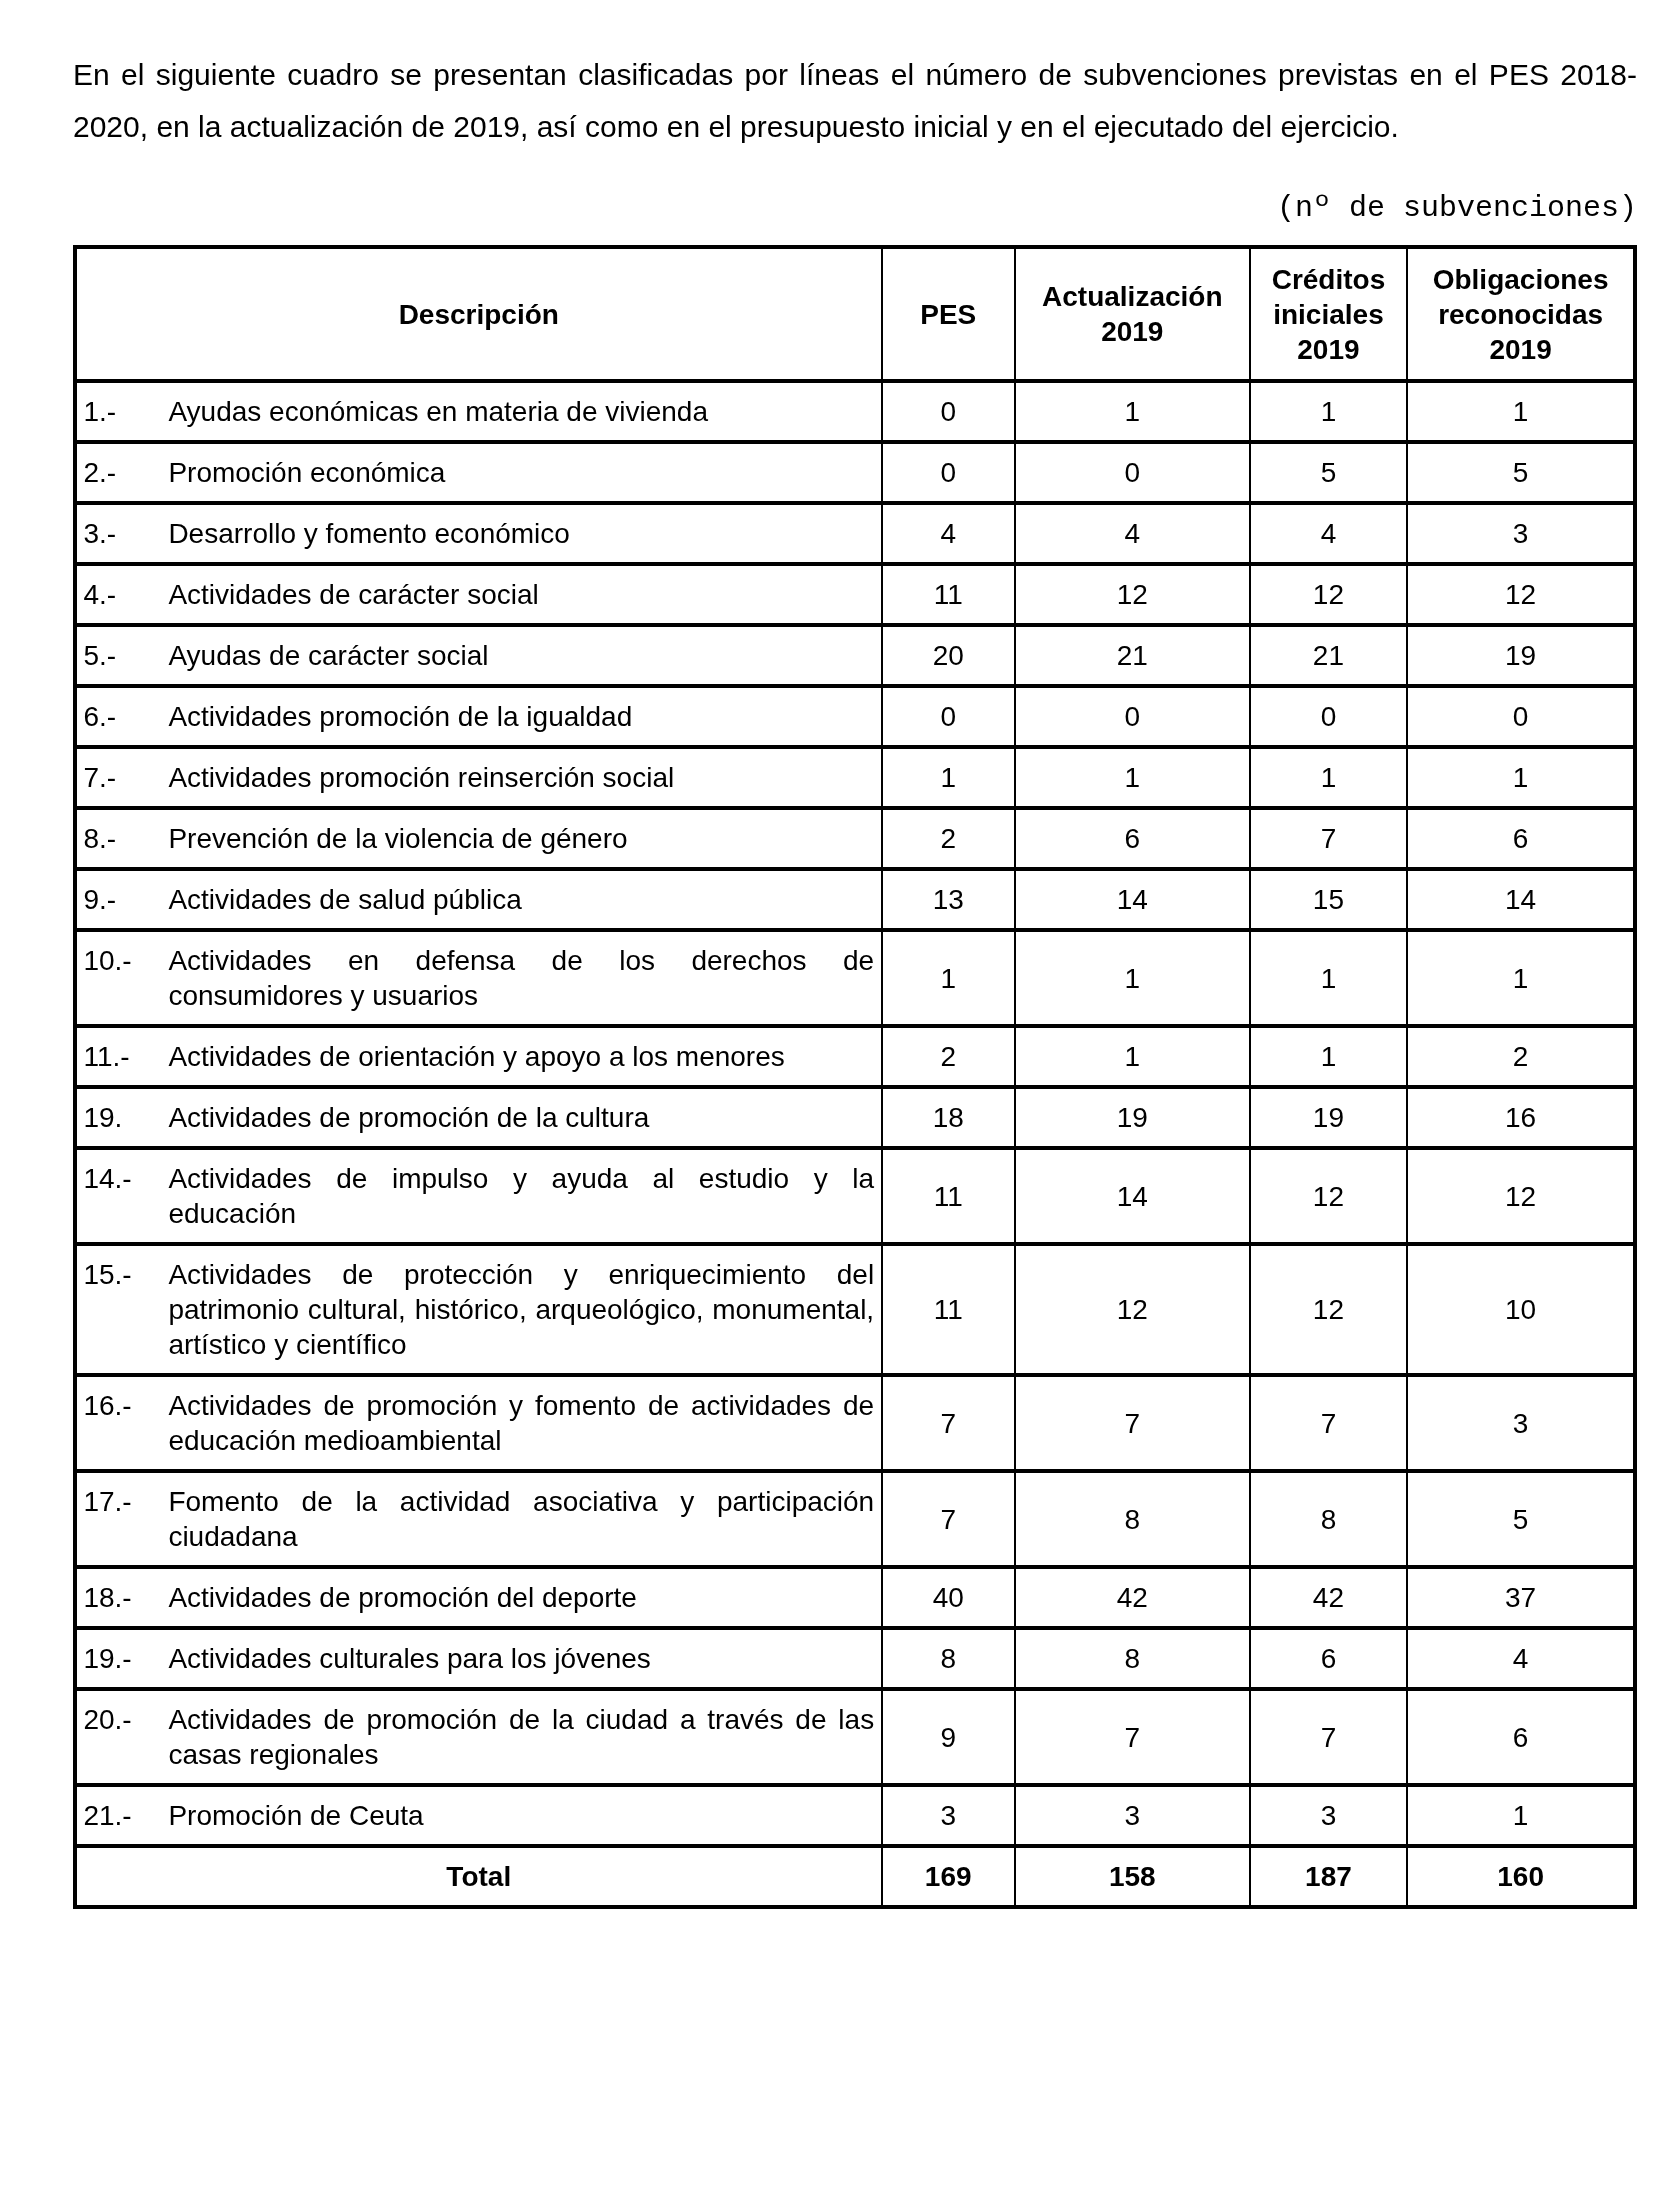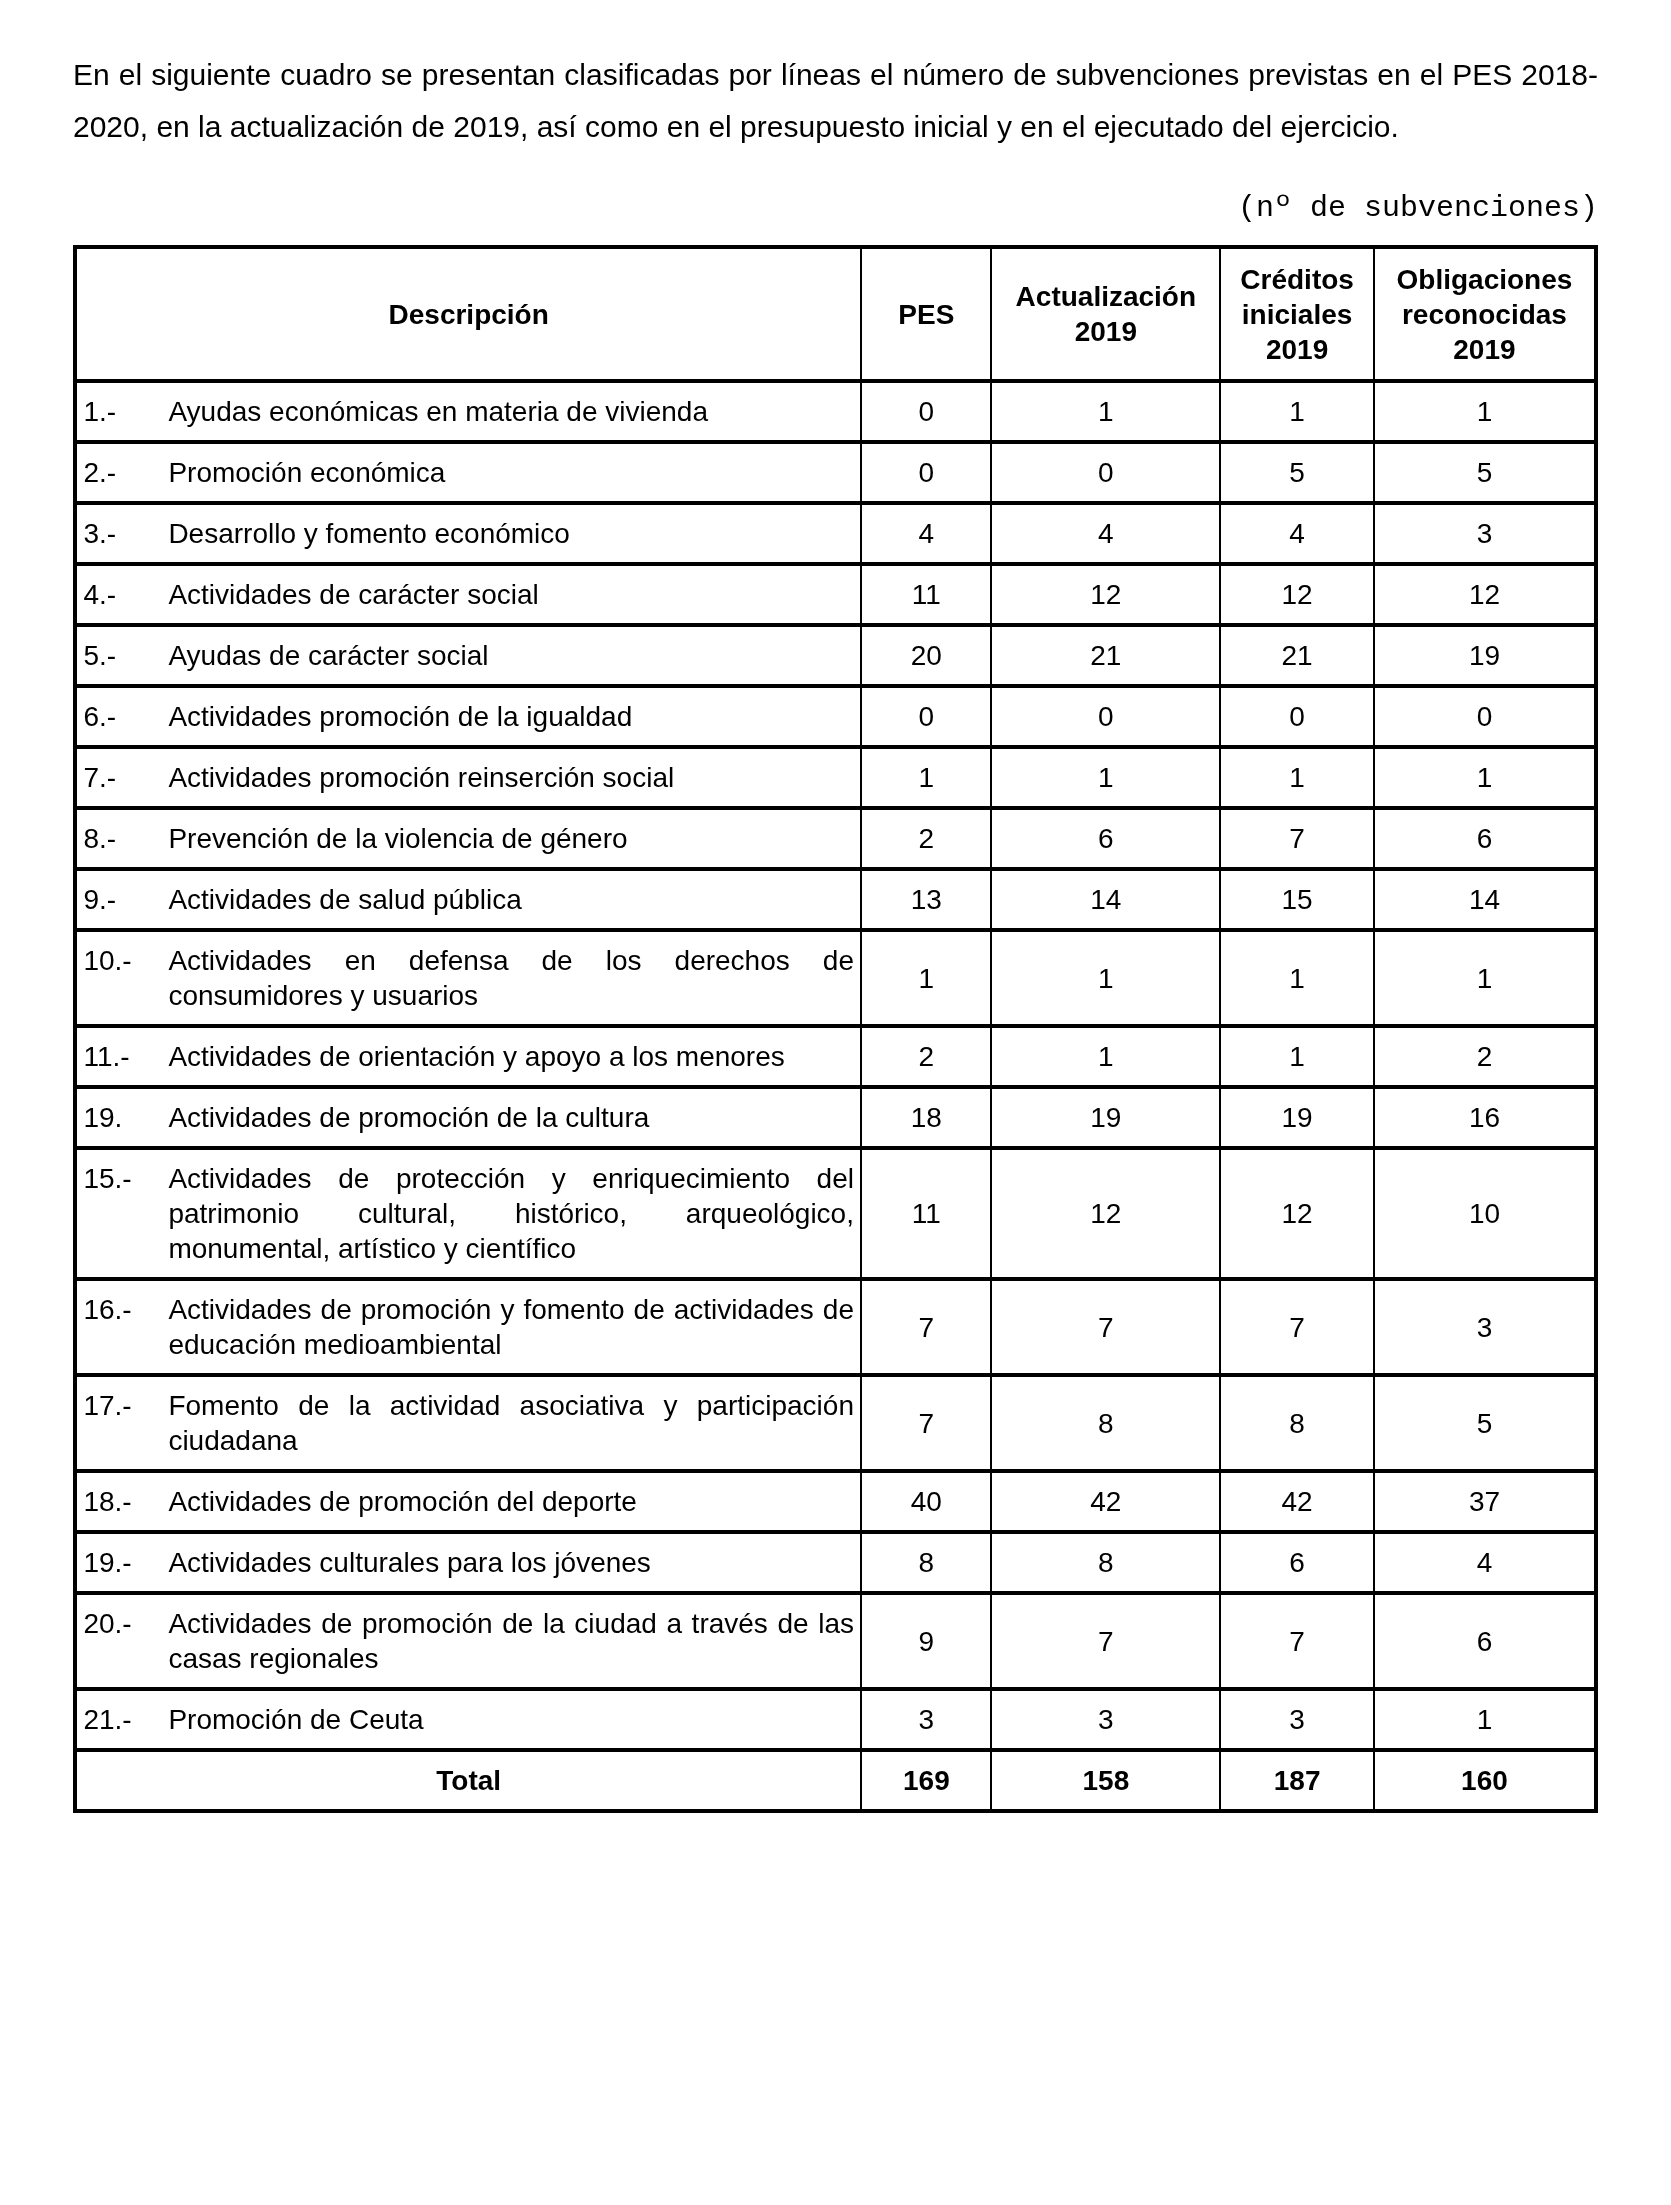--- a/index.html
+++ b/index.html
@@ -6,21 +6,21 @@
     margin: 0;
     padding: 0;
     background: #ffffff;
     color: #000000;
     font-family: "Liberation Sans", "DejaVu Sans", sans-serif;
   }
   .page {
     width: 1671px;
     height: 2205px;
     box-sizing: border-box;
-    padding: 49px 73px 0 73px;
+    padding: 49px 34px 0 73px;
     background: #ffffff;
     overflow: hidden;
   }
   .intro {
     font-size: 30px;
     line-height: 52px;
     text-align: justify;
     margin: 0;
   }
   .table-title {
@@ -270,20 +270,32 @@
         <span class="txt">Actividades de promoción de la cultura</span>
       </div>
     </td>
     <td class="val">18</td>
     <td class="val">19</td>
     <td class="val">19</td>
     <td class="val">16</td>
   </tr>
 
 
+  <tr>
+    <td class="desc-cell">
+      <div class="desc">
+        <span class="num">14.-</span>
+        <span class="txt">Actividades de impulso y ayuda al estudio y la educación</span>
+      </div>
+    </td>
+    <td class="val">11</td>
+    <td class="val">14</td>
+    <td class="val">12</td>
+    <td class="val">12</td>
+  </tr>
 
   <tr>
     <td class="desc-cell">
       <div class="desc">
         <span class="num">15.-</span>
         <span class="txt">Actividades de protección y enriquecimiento del patrimonio cultural, histórico, arqueológico, monumental, artístico y científico</span>
       </div>
     </td>
     <td class="val">11</td>
     <td class="val">12</td>

